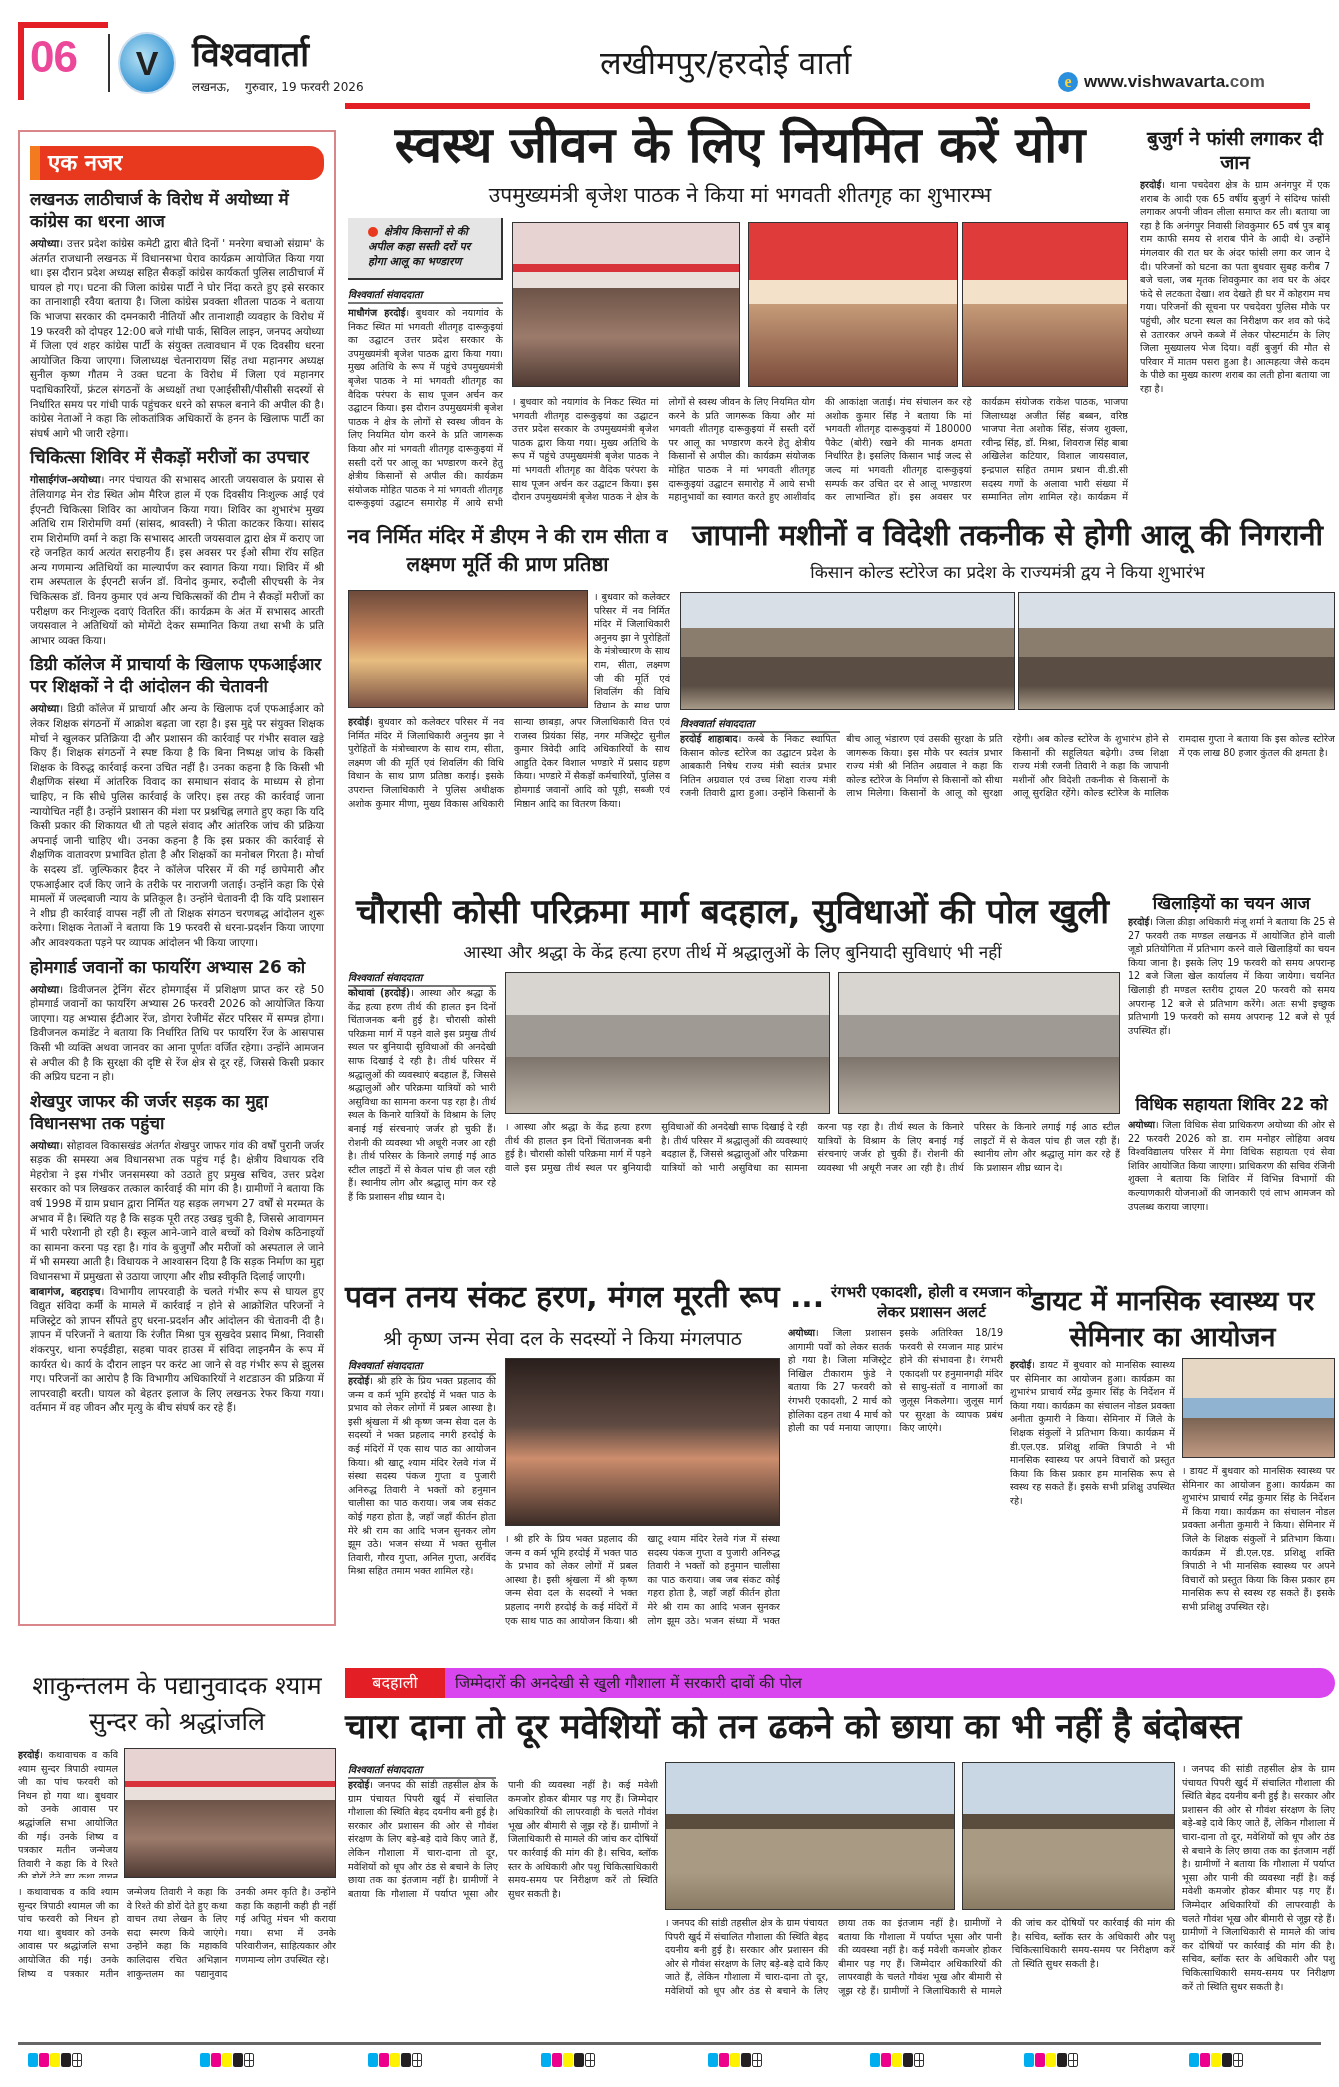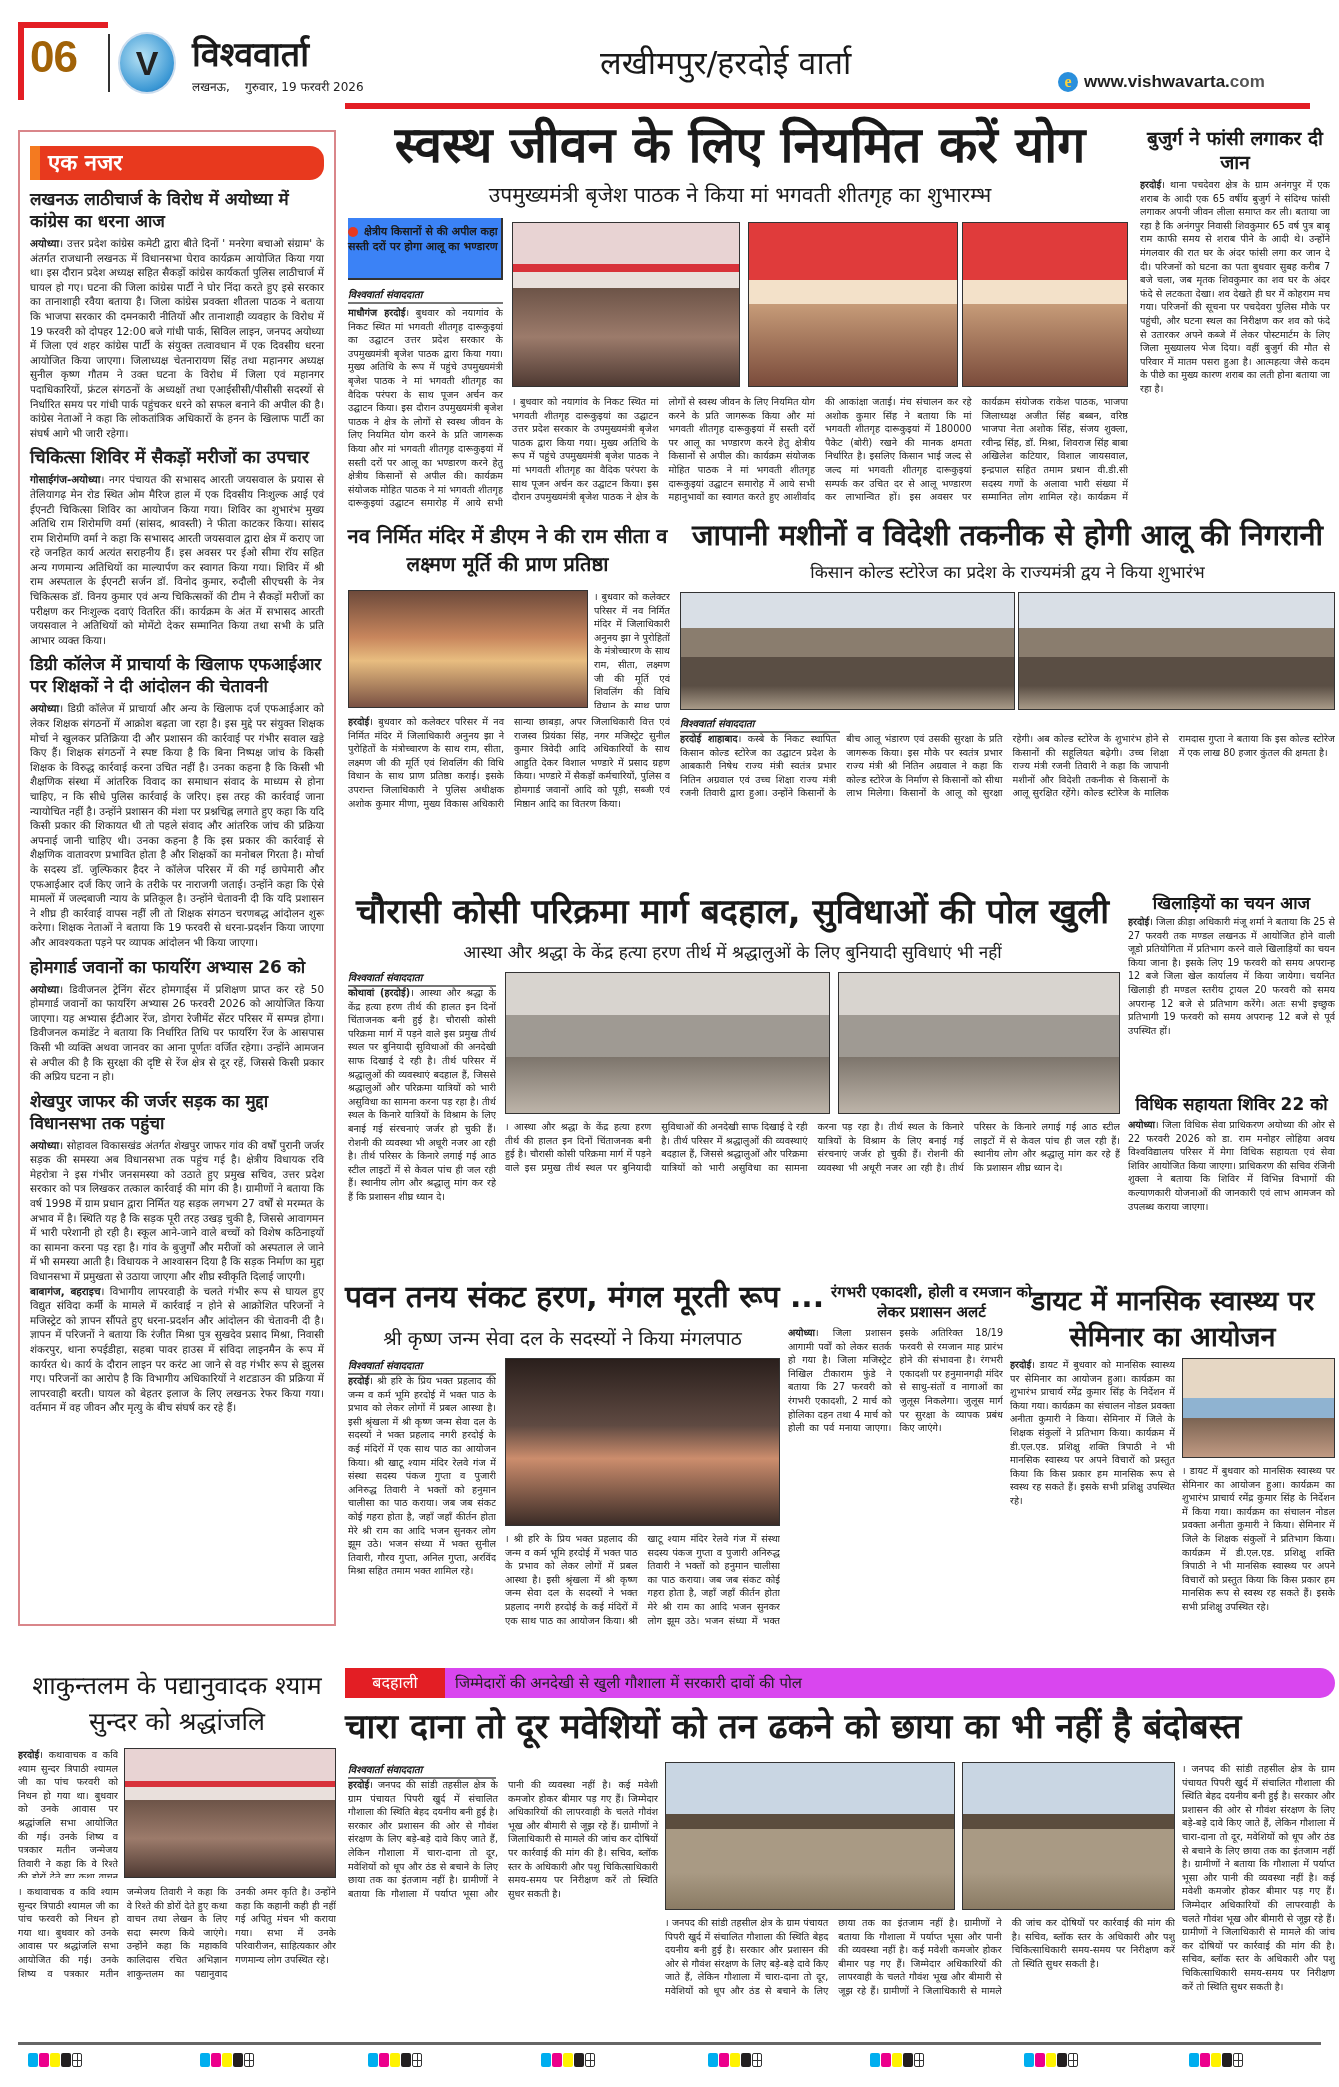--- a/index.html
+++ b/index.html
@@ -1,20 +1,20 @@
 <!DOCTYPE html>
 <html><head>
 <meta charset="utf-8">
 <style>
   * { box-sizing: border-box; margin: 0; padding: 0; }
   body { width: 1339px; height: 2087px; background: #fff; font-family: "DejaVu Sans", sans-serif; color: #1a1a1a; position: relative; overflow: hidden; }
   .abs { position: absolute; }
   
   .page-no-box { left: 18px; top: 22px; width: 90px; height: 78px; border-left: 6px solid #e31e24; border-top: 6px solid #e31e24; }
-  .page-no { left: 30px; top: 32px; font-family: "Liberation Sans", sans-serif; font-size: 44px; font-weight: 700; color: #a16207; letter-spacing: -1px; }
+  .page-no { left: 30px; top: 32px; font-family: "Liberation Sans", sans-serif; font-size: 44px; font-weight: 700; color: #ec4899; letter-spacing: -1px; }
   .vbar { left: 108px; top: 34px; width: 2px; height: 58px; background: #333; }
   .logo { left: 118px; top: 32px; width: 58px; height: 62px; border-radius: 50%; background: radial-gradient(circle at 40% 40%, #b8e3f5, #3a97d4 70%, #1d5fa8); border: 2px solid #cde; display: flex; align-items: center; justify-content: center; font-family: "Liberation Sans", sans-serif; font-size: 34px; font-weight: 700; color: #222; }
   .brand { left: 192px; top: 30px; font-size: 34px; font-weight: 700; color: #1a1a1a; }
   .dateline { left: 192px; top: 78px; font-size: 12px; color: #222; white-space: pre; }
   .section-title { left: 600px; top: 40px; font-size: 32px; color: #1a1a1a; font-family: "DejaVu Sans", sans-serif; }
   .website { left: 1058px; top: 72px; font-family: "Liberation Sans", sans-serif; font-size: 17px; font-weight: 700; color: #222; display: flex; align-items: center; gap: 6px; }
   .website .com { color: #555; font-weight: 700; }
   .ie-icon { width: 20px; height: 20px; border-radius: 50%; background: #2a8fdc; color: #ffd23a; font-weight: 700; font-size: 16px; display: inline-flex; align-items: center; justify-content: center; font-family: "Liberation Serif", serif; }
   .red-rule { left: 345px; top: 103px; width: 965px; height: 6px; background: #e31e24; }
 
@@ -32,21 +32,21 @@
   .col-text { font-size: 9.6px; line-height: 13.6px; text-align: justify; color: #222; overflow: hidden; }
   .photo { background: linear-gradient(135deg, #c78d7a, #8b5b4b 40%, #d8b49a 70%, #a37560); border: 1px solid #333; }
   .photo.crowd { background: linear-gradient(180deg, #e8d3d3 0 25%, #d8323a 25% 30%, #e9e0dc 30% 40%, #6d5448 40%, #9c7b6b 70%, #4f3a33); }
   .photo.stage { background: linear-gradient(180deg, #e03b3b 0 35%, #f3e1c9 35% 50%, #c69b78 50%, #7a4b3b); }
   .photo.outdoor { background: linear-gradient(180deg, #d9dfe6 0 30%, #8a7d6e 30% 55%, #5a4e44 55% 80%, #a89a88); }
   .photo.temple { background: linear-gradient(180deg, #6d4a3b, #c8865d 40%, #e8bd80 60%, #7a5143); }
   .photo.ground { background: linear-gradient(180deg, #d8d4cf 0 30%, #9f9a93 30% 60%, #7d756c 60%, #bdb4a9); }
   .photo.dark { background: linear-gradient(180deg, #2a1f1c, #5f4a42 40%, #cc8d6d 60%, #3b2c27); }
   .photo.seminar { background: linear-gradient(180deg, #e6d7c4 0 40%, #8fb3d1 40% 60%, #7a6352 60%, #c19a83); }
   .photo.shelter { background: linear-gradient(180deg, #c9d6e3 0 35%, #5b4d3e 35% 45%, #a99a84 45% 75%, #8a7b64); }
-  .callout { border: 2px solid #333; border-left: 6px solid #333; border-width: 0 2px 2px 0; background: #3b82f6; padding: 6px 0; font-size: 12.5px; font-weight: 700; line-height: 18px; position: relative; }
+  .callout { border: 2px solid #333; border-left: 6px solid #333; border-width: 0 2px 2px 0; background: #e5e5e5; padding: 6px 20px; font-size: 12.5px; font-weight: 700; line-height: 18px; position: relative; font-style: italic; }
   .callout .dot { display: inline-block; width: 10px; height: 10px; border-radius: 50%; background: #e8391e; margin-right: 6px; vertical-align: middle; }
 
   .sidebar-head { font-size: 16px; font-weight: 700; text-align: center; line-height: 20px; color: #1a1a1a; }
 
   
   .banner { left: 345px; top: 1668px; width: 990px; height: 30px; background: #d946ef; border-radius: 0 15px 15px 0; }
   .banner-tag { position: absolute; left: 0; top: 0; width: 100px; height: 30px; background: #e31e24; color: #fff; font-size: 16px; text-align: center; line-height: 30px; }
   .banner-text { position: absolute; left: 110px; top: 0; line-height: 30px; font-size: 15px; color: #222; }
 
   

